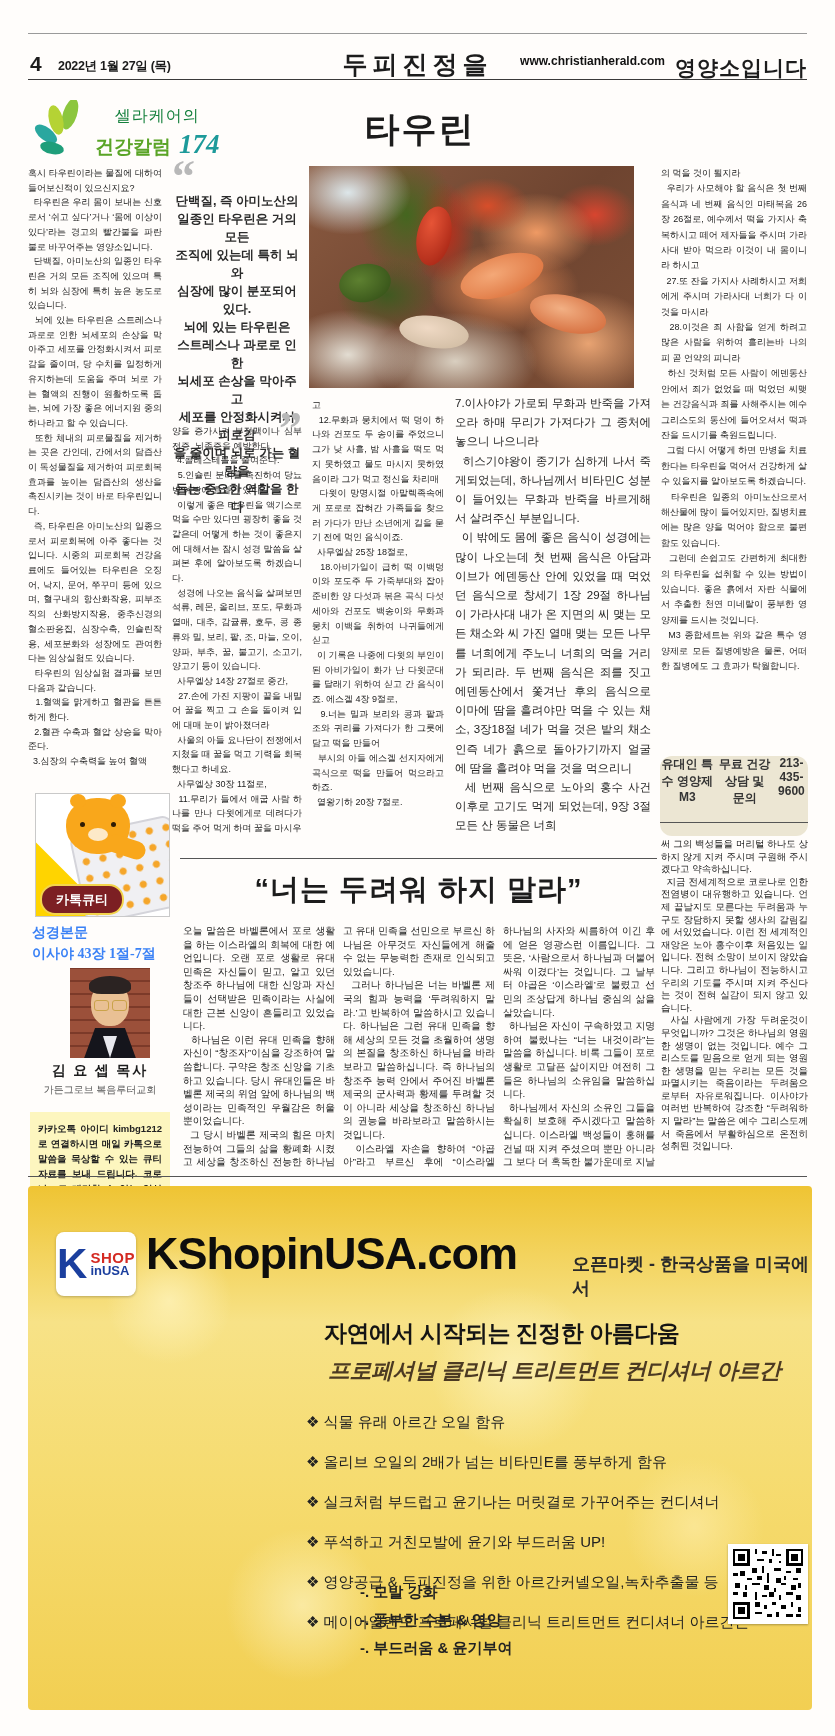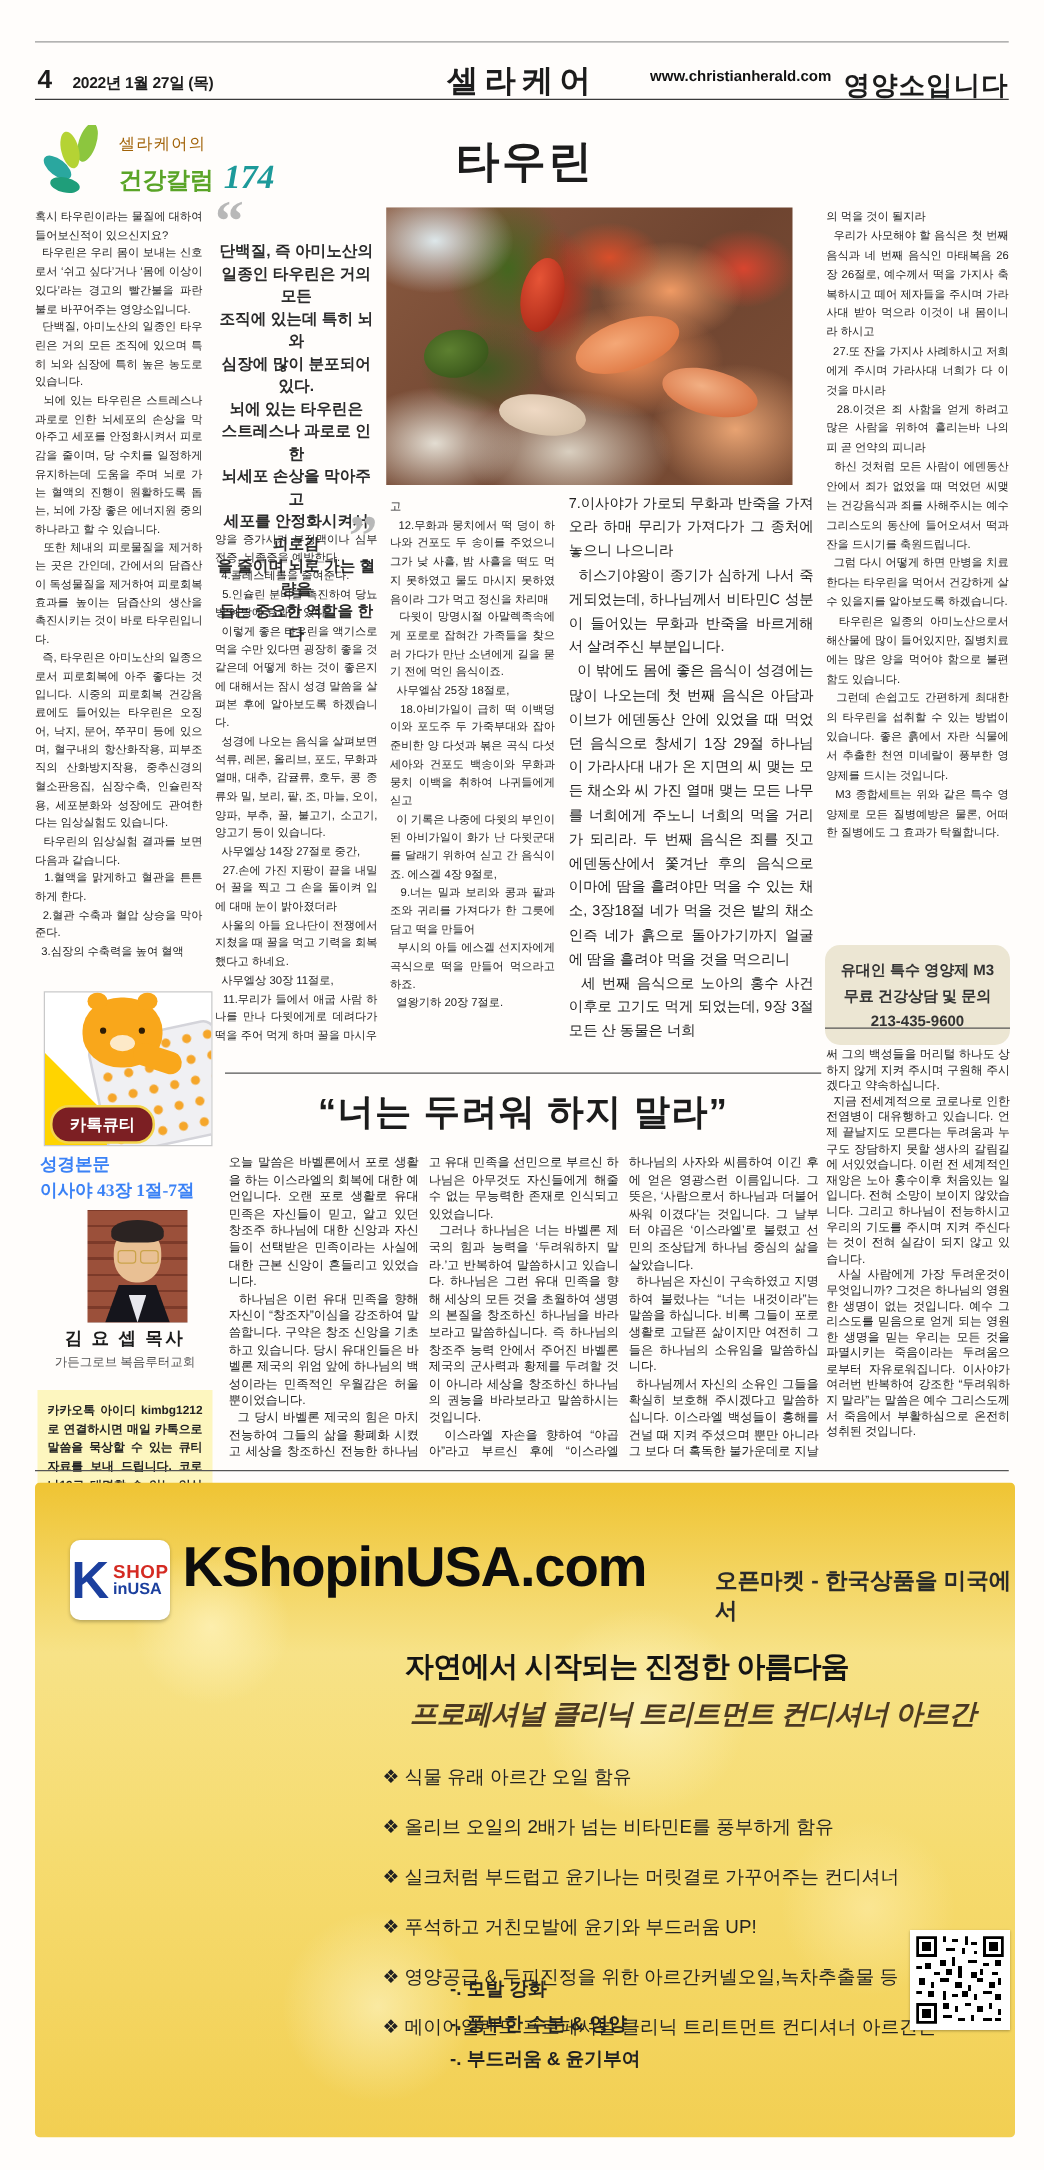--- a/index.html
+++ b/index.html
@@ -8,33 +8,33 @@
   .abs{position:absolute;}
   .rule{position:absolute;height:1px;background:#9a9a9a;}
   .rule.dark{background:#3a3a3a;}
   
   .pageno{font-size:21px;font-weight:bold;}
   .hdate{font-size:12.5px;font-weight:600;letter-spacing:-.3px;}
   .section{font-size:25px;font-weight:800;letter-spacing:5px;}
   .site{font-size:12px;font-weight:600;color:#111;}
   .masthead{font-size:21px;font-weight:800;letter-spacing:1px;margin-left:10px;}
   
-  .kick-brand{font-size:13px;color:#a16207;letter-spacing:1px;}
+  .kick-brand{font-size:16px;color:#15803d;letter-spacing:1px;text-align:center;}
   .kick-label{font-size:19px;font-weight:800;color:#5aa427;display:inline-block;}
   .kick-num{font-family:"Liberation Serif",serif;font-style:italic;font-size:27px;font-weight:bold;color:#1d9a9a;display:inline-block;margin-left:8px;}
   .a1title{font-size:35px;font-weight:800;letter-spacing:2px;}
   
   .jt{text-align:justify;word-break:break-all;white-space:pre-line;overflow:hidden;}
   .a1col{font-size:9px;line-height:14.7px;color:#222;}
   .a1col4{font-size:11.5px;line-height:19.2px;color:#222;}
   .a1col5{font-size:9px;line-height:15.4px;color:#222;}
   .quotebox{font-size:12.5px;line-height:18px;font-weight:bold;text-align:center;color:#2b2b2b;}
   .qmark{font-family:"Liberation Serif",serif;font-size:46px;color:#b8b8b8;line-height:30px;font-weight:bold;}
   .m3box{background:#ece6d3;border-radius:12px;text-align:center;font-size:12px;font-weight:600;color:#333;
-         display:flex;flex-direction:column;justify-content:center;gap:4px;}
+         display:flex;flex-direction:row;justify-content:center;gap:4px;}
   
   .photo{background:
      radial-gradient(ellipse 90px 60px at 12% 12%,#dde7ea 0%,rgba(221,231,234,0) 70%),
      radial-gradient(ellipse 70px 90px at 30% 22%,#44661f 0%,rgba(68,102,31,0) 70%),
      radial-gradient(ellipse 46px 70px at 41% 30%,#c22a18 0%,rgba(194,42,24,0) 72%),
      radial-gradient(ellipse 60px 40px at 55% 18%,#d84e2a 0%,rgba(216,78,42,0) 70%),
      radial-gradient(ellipse 80px 55px at 70% 30%,#ef9a64 0%,rgba(239,154,100,0) 72%),
      radial-gradient(ellipse 60px 45px at 88% 22%,#d8452f 0%,rgba(216,69,47,0) 70%),
      radial-gradient(ellipse 100px 60px at 60% 55%,#ee8e56 0%,rgba(238,142,86,0) 75%),
      radial-gradient(ellipse 70px 50px at 24% 58%,#3f5a20 0%,rgba(63,90,32,0) 72%),
@@ -107,21 +107,21 @@
 </head>
 <body>
 
 <div class="page">
 
   <div class="rule" style="left:28px;top:33px;width:779px;"></div>
   <div class="rule dark" style="left:28px;top:79px;width:779px;"></div>
 
   <div class="abs pageno" style="left:30px;top:52px;">4</div>
   <div class="abs hdate" style="left:58px;top:58px;">2022년 1월 27일 (목)</div>
-  <div class="abs section" style="left:0;top:48px;width:835px;text-align:center;">셀라케어</div>
+  <div class="abs section" style="left:0;top:48px;width:835px;text-align:center;">두피진정을</div>
   <div class="abs" style="right:28px;top:54px;display:flex;">
     <span class="site">www.christianherald.com</span>
     <span class="masthead">영양소입니다</span>
   </div>
 
   <div class="abs" style="left:32px;top:100px;width:60px;height:60px;">
     <svg width="60" height="60" viewBox="0 0 60 60">
       <ellipse cx="38" cy="14" rx="7" ry="16" transform="rotate(18 38 14)" fill="#8cc63e"></ellipse>
       <ellipse cx="24" cy="20" rx="7" ry="15" transform="rotate(-14 24 20)" fill="#b5d334"></ellipse>
       <ellipse cx="14" cy="34" rx="6.5" ry="13" transform="rotate(-52 14 34)" fill="#2aa79f"></ellipse>

